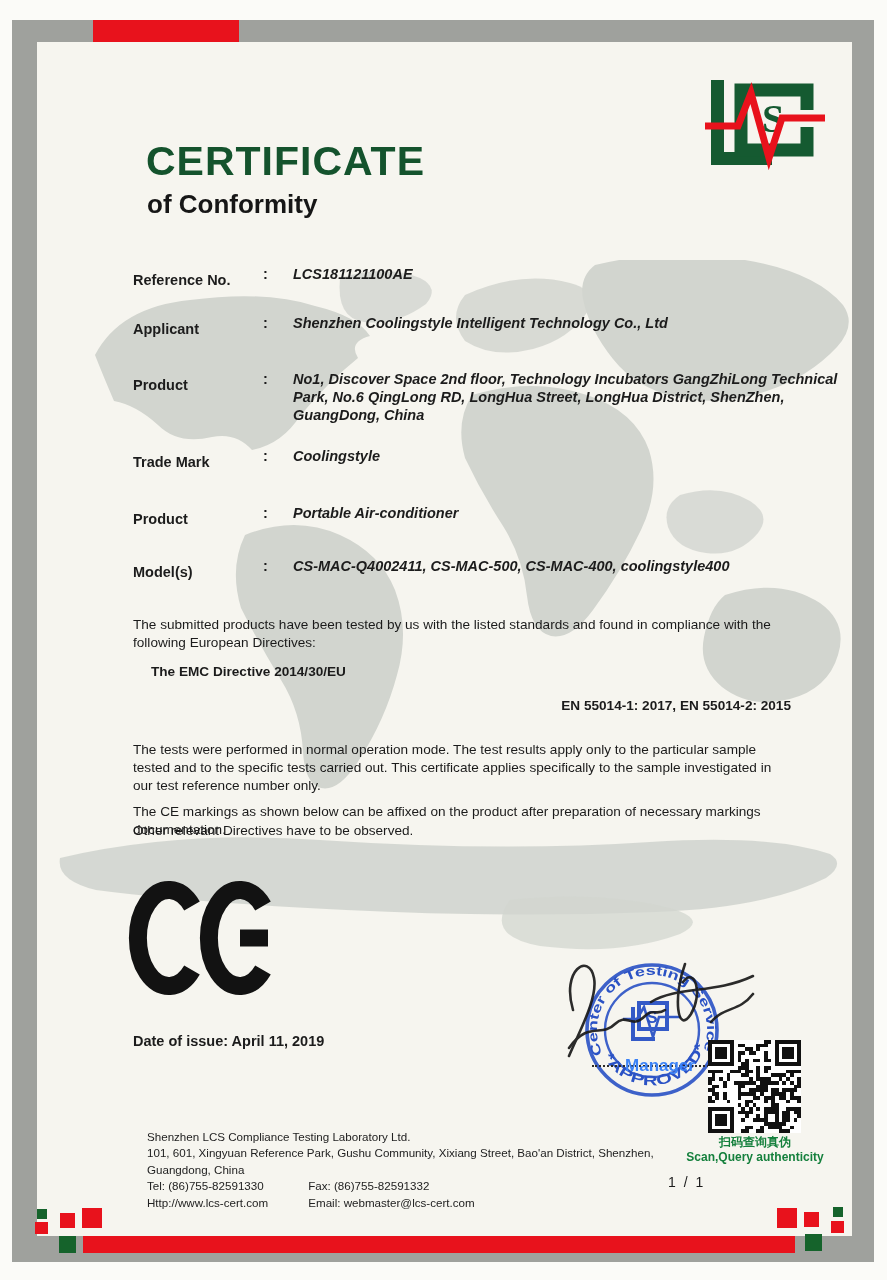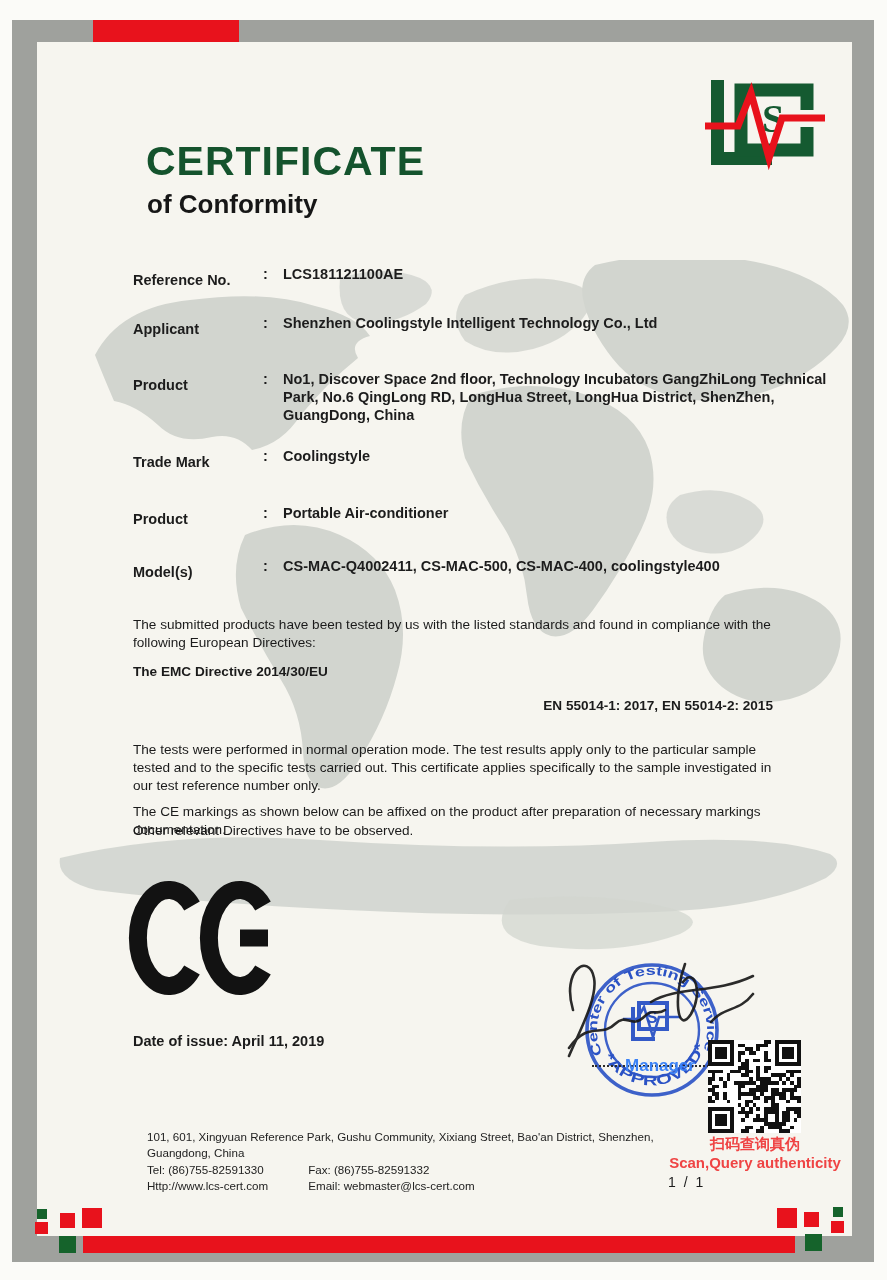--- a/index.html
+++ b/index.html
@@ -15,38 +15,38 @@
   .sq{position:absolute;}
 
   
   .title{position:absolute;left:146px;top:138px;font-size:41px;font-weight:bold;letter-spacing:1px;color:#14532d;}
   .subtitle{position:absolute;left:147px;top:189px;font-size:26px;font-weight:bold;color:#161616;}
 
   
   .frow{position:absolute;left:133px;font-size:14.5px;font-weight:bold;line-height:1.25;}
   .flabel{position:absolute;left:0;top:0;width:125px;margin-top:6px;}
   .fcolon{position:absolute;left:130px;top:0;}
-  .fvalue{position:absolute;left:150px;top:0;width:545px;}
+  .fvalue{position:absolute;left:160px;top:0;width:545px;font-style:italic;}
 
   
   .para{position:absolute;left:133px;width:640px;font-size:13.6px;line-height:1.32;color:#1b1b1b;}
-  .bold{font-weight:bold;}
+  .bold{font-weight:bold;margin-left:18px;}
 
   
   .footer{position:absolute;left:147px;top:1129px;font-size:11.6px;line-height:1.42;color:#222;}
   .fcol{display:inline-block;width:158px;}
   .pagenum{position:absolute;left:668px;top:1174px;font-size:14px;font-weight:normal;letter-spacing:2px;}
 
   .date-issue{position:absolute;left:133px;top:1033px;font-size:14.5px;font-weight:bold;}
 
   
   .manager{position:absolute;left:600px;top:1056px;width:120px;text-align:center;font-size:17px;font-weight:bold;color:#3b82f6;}
   .dotline{position:absolute;left:592px;top:1065px;width:128px;border-top:2.5px dotted #2b2b2b;}
   .qr-wrap{position:absolute;left:708px;top:1040px;width:93px;height:93px;background:#fff;}
-  .qr-caption{position:absolute;left:660px;top:1135px;width:190px;text-align:center;font-size:15px;font-weight:bold;color:#ef4444;line-height:1.25;}
+  .qr-caption{position:absolute;left:660px;top:1135px;width:190px;text-align:center;font-size:12px;font-weight:bold;color:#15803d;line-height:1.25;}
 </style>
 </head>
 <body>
 
 <div class="sheet">
 
   <div class="frame"></div>
   <div class="paper"></div>
   <div class="red-top"></div>
 
@@ -381,20 +381,21 @@
         <rect x="1" y="19" width="5" height="5" fill="#fff"></rect>
         <rect x="2" y="20" width="3" height="3" fill="#111"></rect>
       </svg>
   </div>
   <div class="qr-caption">
     <div>扫码查询真伪</div>
     <div>Scan,Query authenticity</div>
   </div>
 
   <div class="footer">
+    <div>Shenzhen LCS Compliance Testing Laboratory Ltd.</div>
     <div>101, 601, Xingyuan Reference Park, Gushu Community, Xixiang Street, Bao'an District, Shenzhen,</div>
     <div>Guangdong, China</div>
     <div>
       <span class="fcol">Tel: (86)755-82591330</span>
       <span>Fax: (86)755-82591332</span>
     </div>
     <div>
       <span class="fcol">Http://www.lcs-cert.com</span>
       <span>Email: webmaster@lcs-cert.com</span>
     </div>

